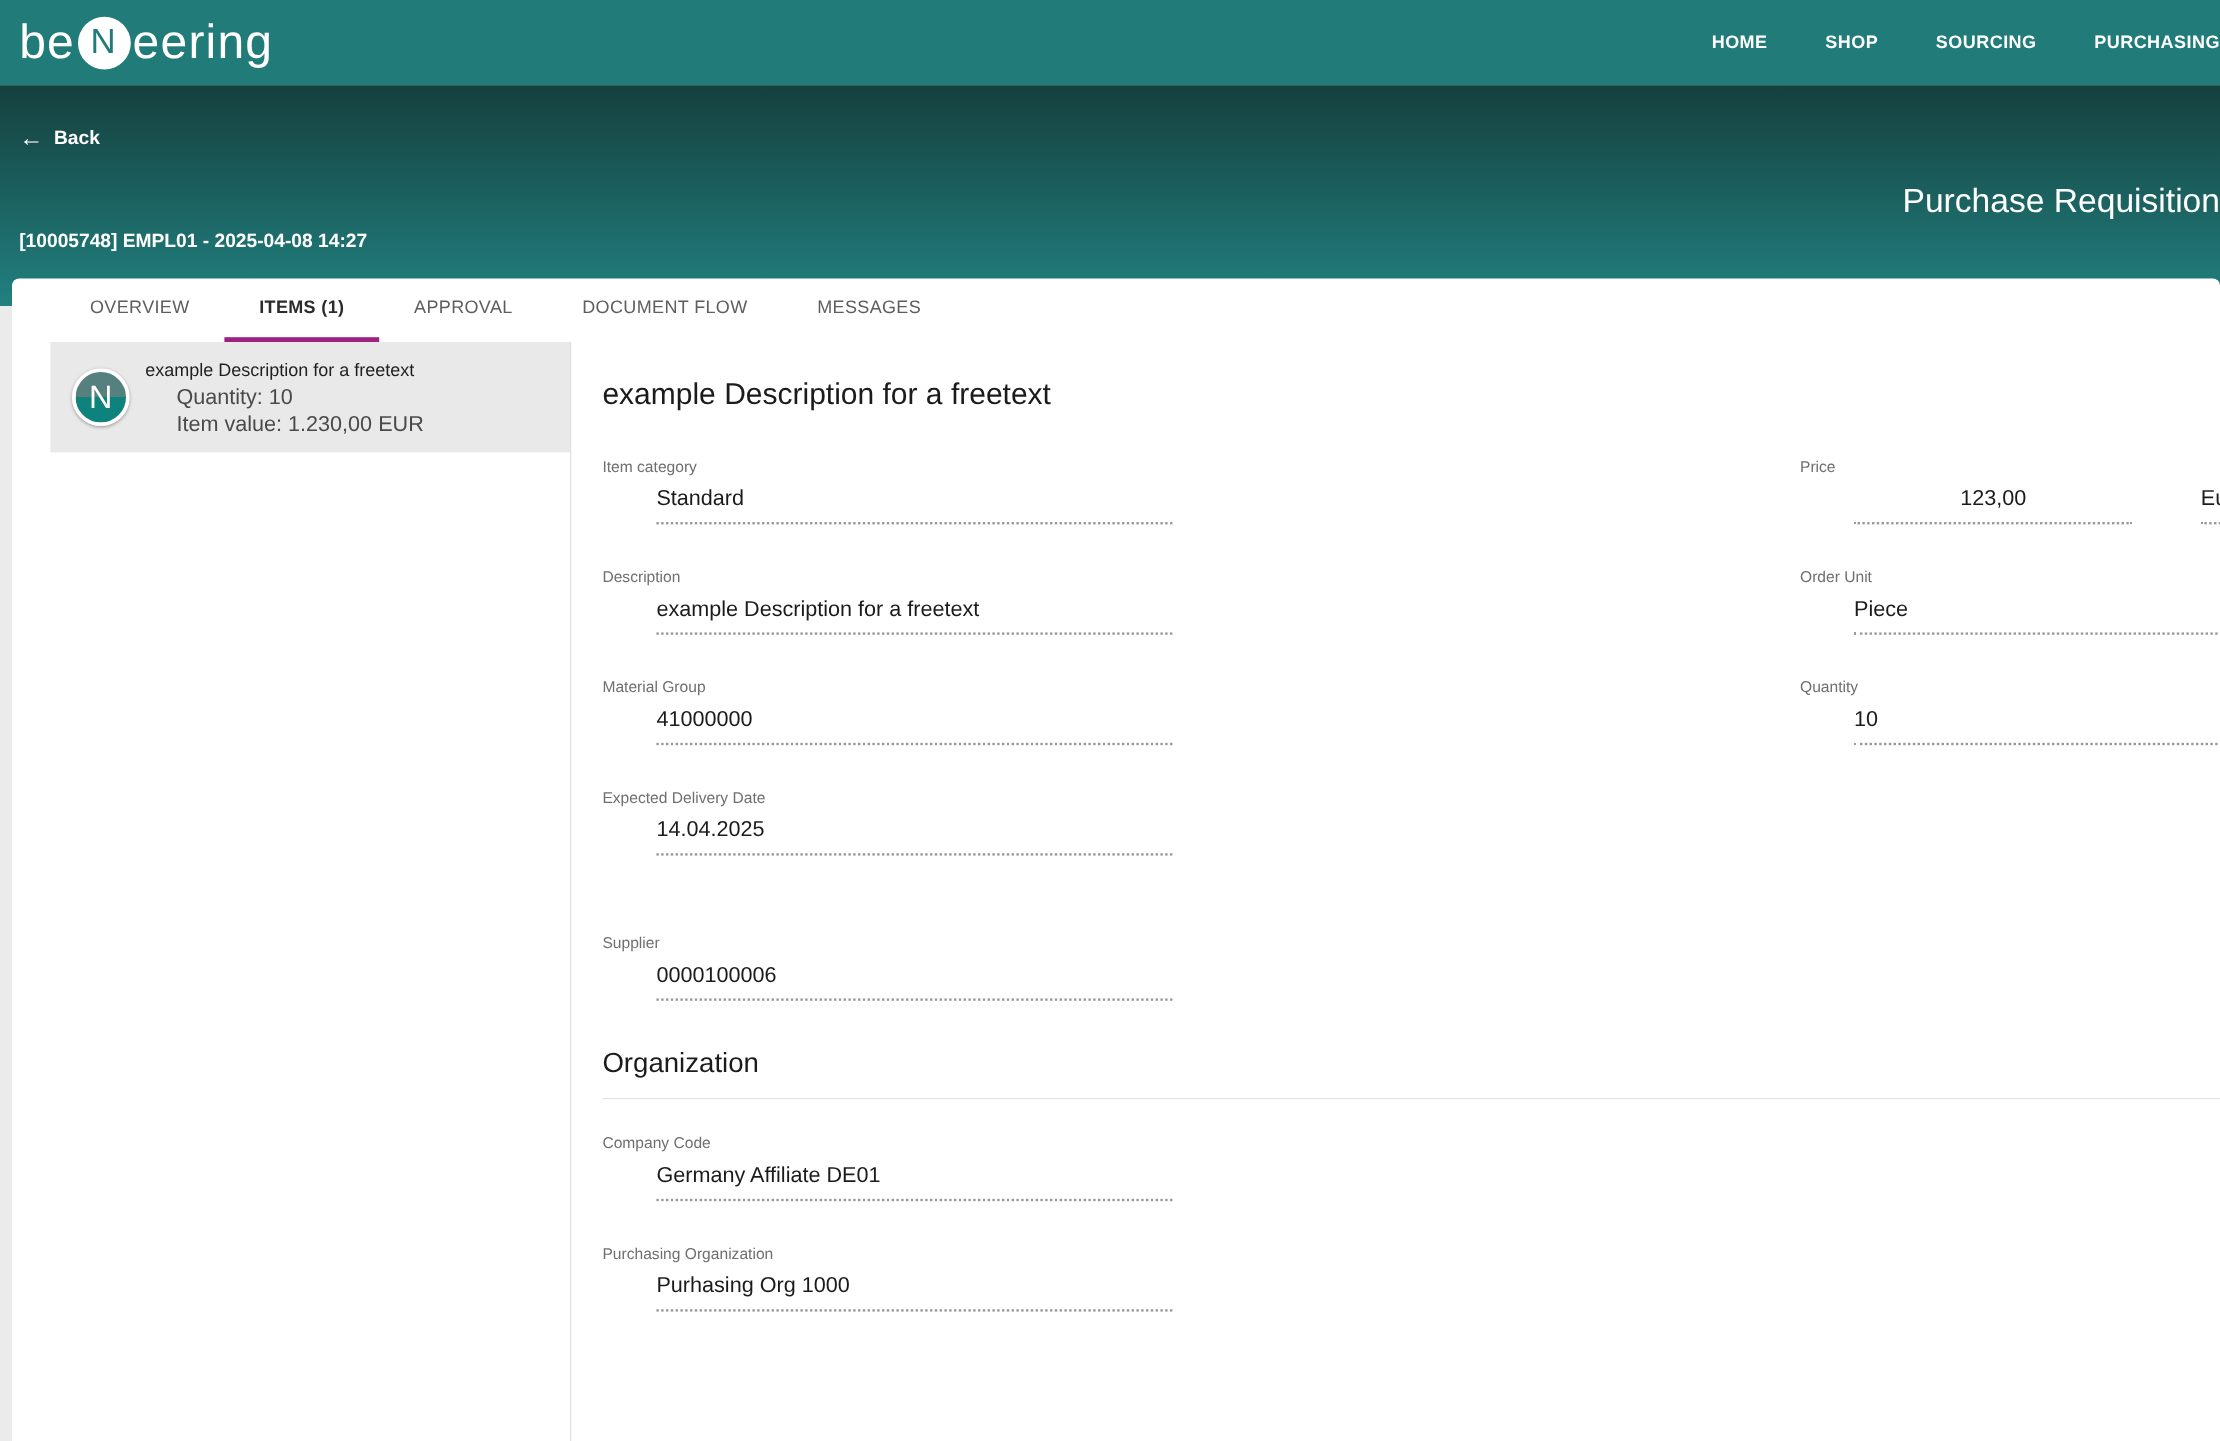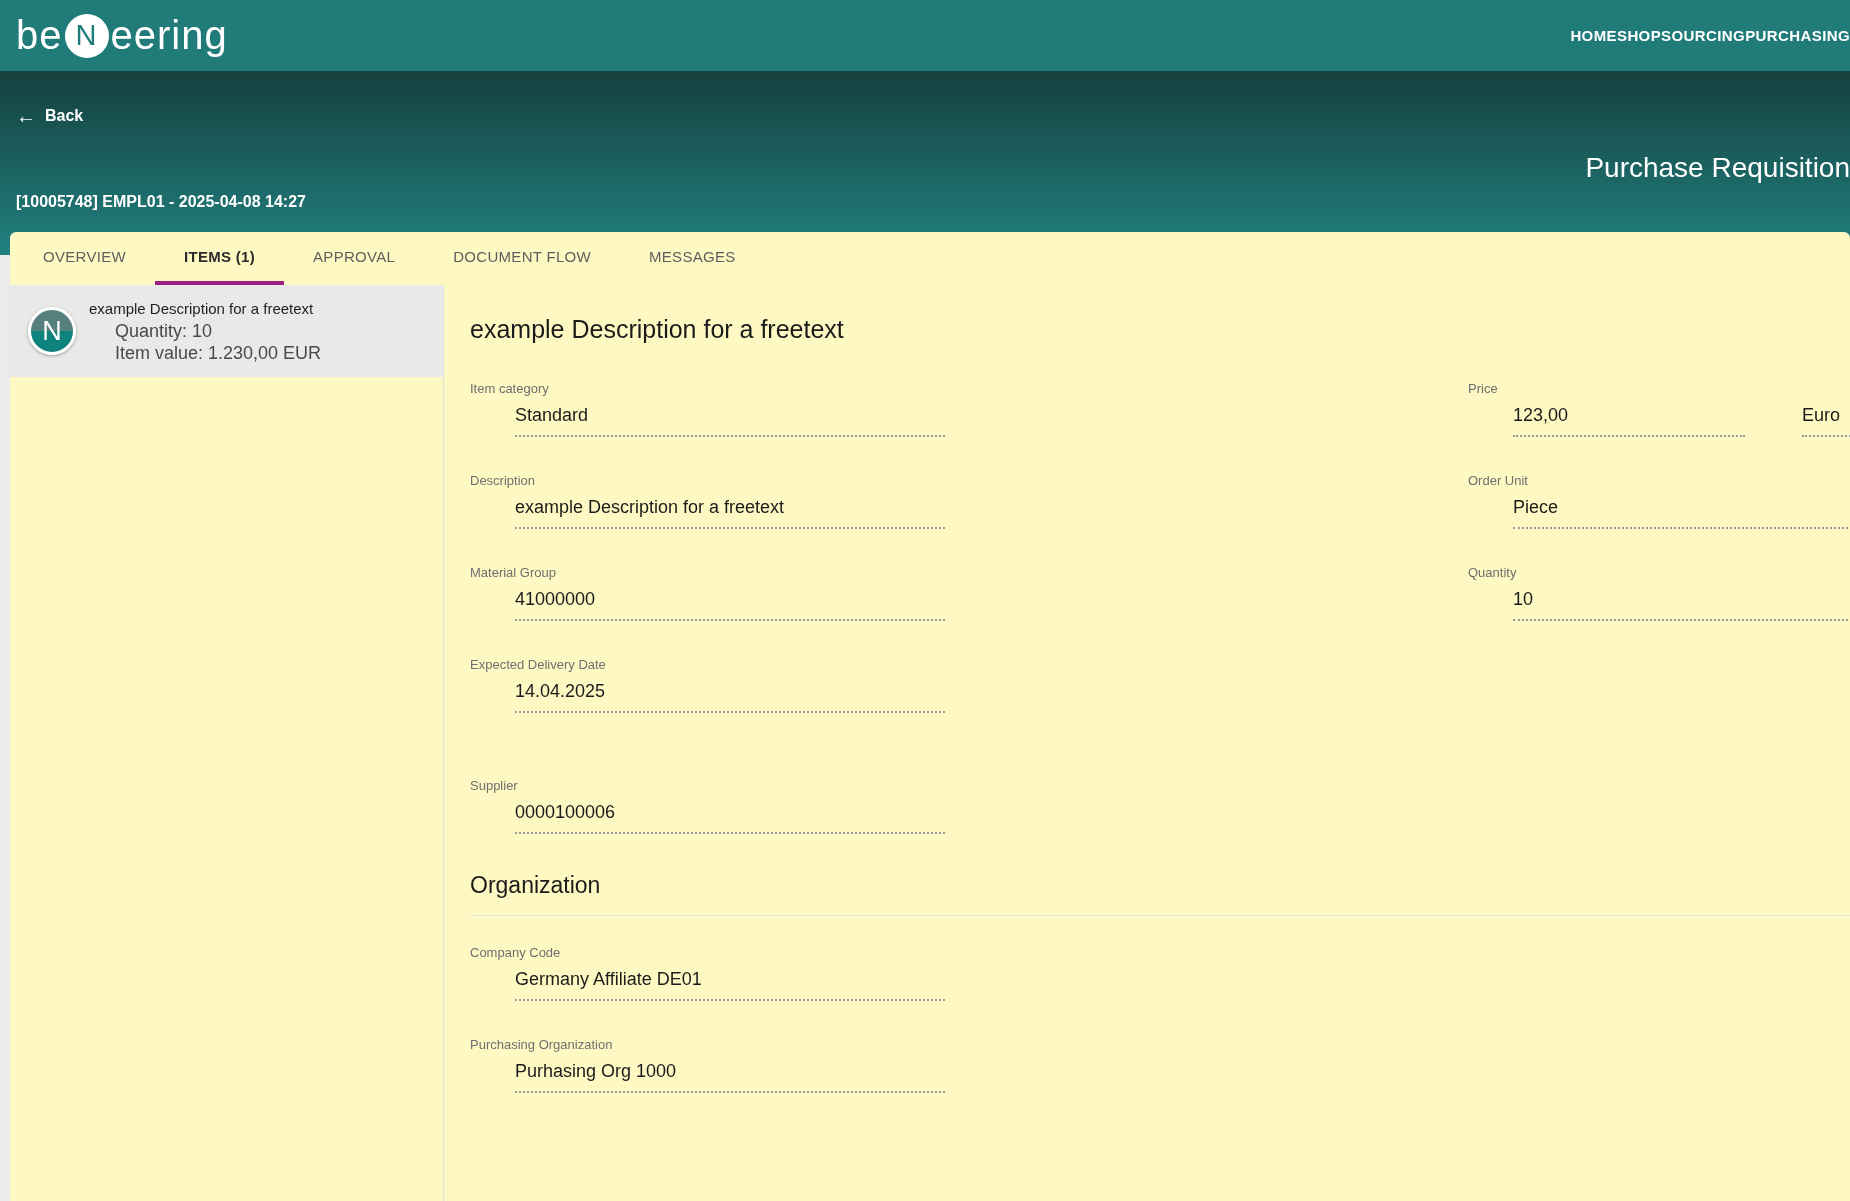--- a/index.html
+++ b/index.html
@@ -7,32 +7,32 @@
     width:1850px; height:1201px; overflow:hidden; position:relative;
     background:#EBEBEB;
     font-family:"Liberation Sans", sans-serif;
     -webkit-font-smoothing:antialiased;
   }
   
   .topnav { height:71px; background:#207B79; display:flex; align-items:center; padding-left:16px; box-sizing:border-box;justify-content:space-between; }
   .logo { display:flex; align-items:center; color:#fff; font-size:40px; font-weight:400; letter-spacing:1px; cursor:pointer; }
   .logo-circle { width:44px; height:44px; border-radius:50%; background:#fff; color:#207B79;
     display:flex; align-items:center; justify-content:center; font-size:29px; font-weight:500; margin:0 2px; }
-  .nav-links { display:flex; margin-left:46px; }
+  .nav-links { display:flex; margin-left:46px; gap:48px; }
   .nav-link { color:#fff; font-size:15px; font-weight:700; letter-spacing:.4px; cursor:pointer; white-space:nowrap; }
   
   .hero { height:184px; background:linear-gradient(180deg,#15403E 0%, #218180 100%);
     padding:36px 0 0 16px; box-sizing:border-box; color:#fff; }
   .back { display:inline-flex; align-items:center; gap:9px; font-size:16px; font-weight:700; cursor:pointer; }
   .back-arrow { font-size:20px; line-height:16px; }
   .hero-title { font-size:28px; font-weight:500; margin-top:25px;text-align:right; }
   .hero-sub { font-size:16px; font-weight:700; margin-top:9px; }
   
-  .card { position:absolute; top:232px; left:10px; right:0; bottom:0; background:#fef9c3;
-    border-radius:6px 6px 0 0; display:flex; flex-direction:column; overflow:hidden; }
+  .card { position:absolute; top:232px; left:10px; right:0; bottom:0; background:#ffffff;
+    border-radius:6px 6px 0 0; display:flex; flex-direction:column; overflow:hidden;padding-left:32px; }
   .tabs { display:flex; padding-left:4px; height:53px; flex:none; }
   .tab { padding:0 29px; display:flex; align-items:center; font-size:15px; font-weight:500; color:#5E5E5E;
     letter-spacing:.3px; cursor:pointer; border-bottom:4px solid transparent; box-sizing:border-box; white-space:nowrap; }
   .tab.active { color:#2B2B2B; font-weight:700; border-bottom-color:#9C2180; }
   .card-body { flex:1; display:flex; min-height:0; }
   
   .sidebar { width:434px; flex:none; border-right:1px solid #E0E0E0; box-sizing:border-box; }
   .side-item { height:92px; display:flex; align-items:center; gap:13px; padding:0 14px 0 18px; cursor:pointer; }
   .side-item.selected { background:#E9E9E9; }
   .avatar { width:48px; height:48px; flex:none; border-radius:50%; border:3px solid #fff; box-sizing:border-box;
@@ -44,21 +44,21 @@
   .side-item-line { font-size:18px; color:#4A4A4A; line-height:22px;margin-left:26px; }
   
   .main { flex:1; padding:29px 0 0 26px; overflow:hidden; }
   .main-title { font-size:25px; font-weight:400; color:#1B1B1B; margin:0 0 36px; line-height:31px; }
   .fgrid { display:grid; grid-template-columns:475px 520px; column-gap:523px; }
   .field { margin-bottom:36px; }
   .flabel { font-size:13px; color:#6F6F6F; line-height:16px; }
   .fvalue { font-size:18px; color:#1B1B1B; line-height:22px; padding:7px 0 9px;
     border-bottom:2px dotted #9A9A9A; cursor:text; white-space:nowrap;margin-left:45px; }
   .price-row { display:flex; gap:12px; }
-  .price-main { width:232px; flex:none; }
+  .price-main { width:232px; flex:none;text-align:center; }
   .price-cur { flex:1; min-width:276px; }
   .section-title { font-size:23px; font-weight:400; color:#1B1B1B; margin:28px 0 0;
     padding-bottom:15px; border-bottom:1px solid #E3E3E3; line-height:30px; }
   .section--org .section-title { }
   .section-fields { margin-top:29px; width:475px; }
 </style>
 </head>
 <body>
 
 <div class="topnav">

